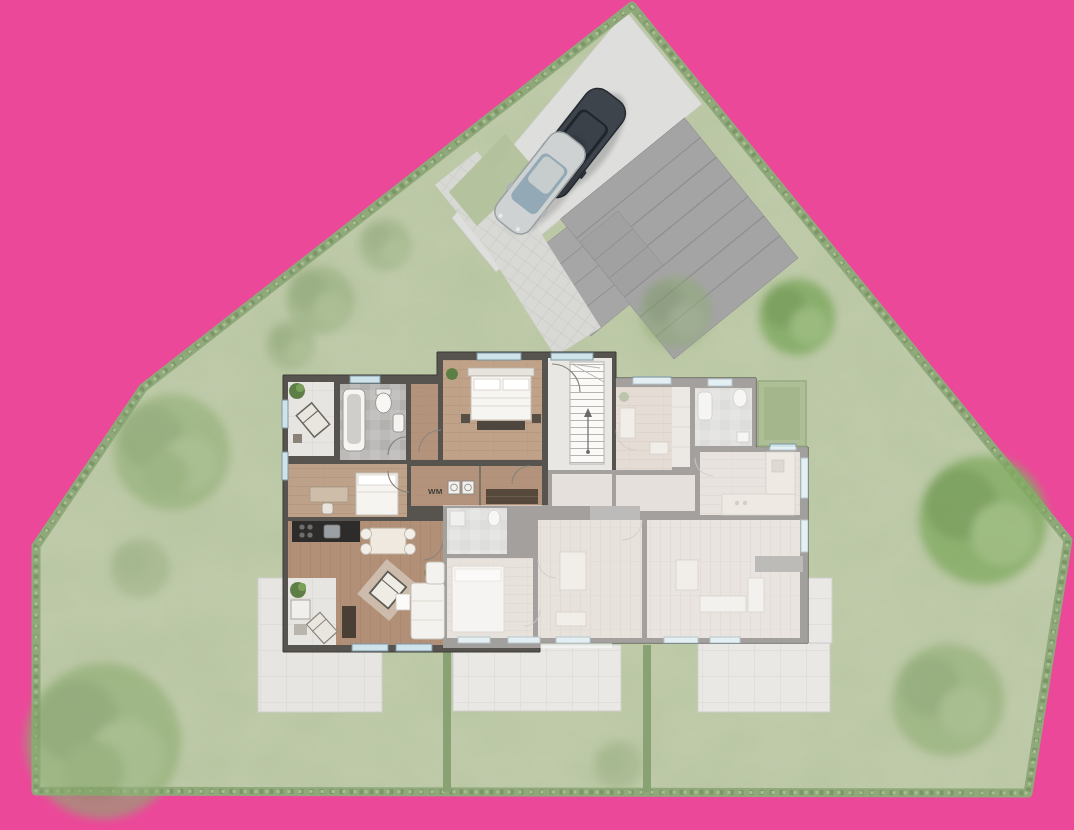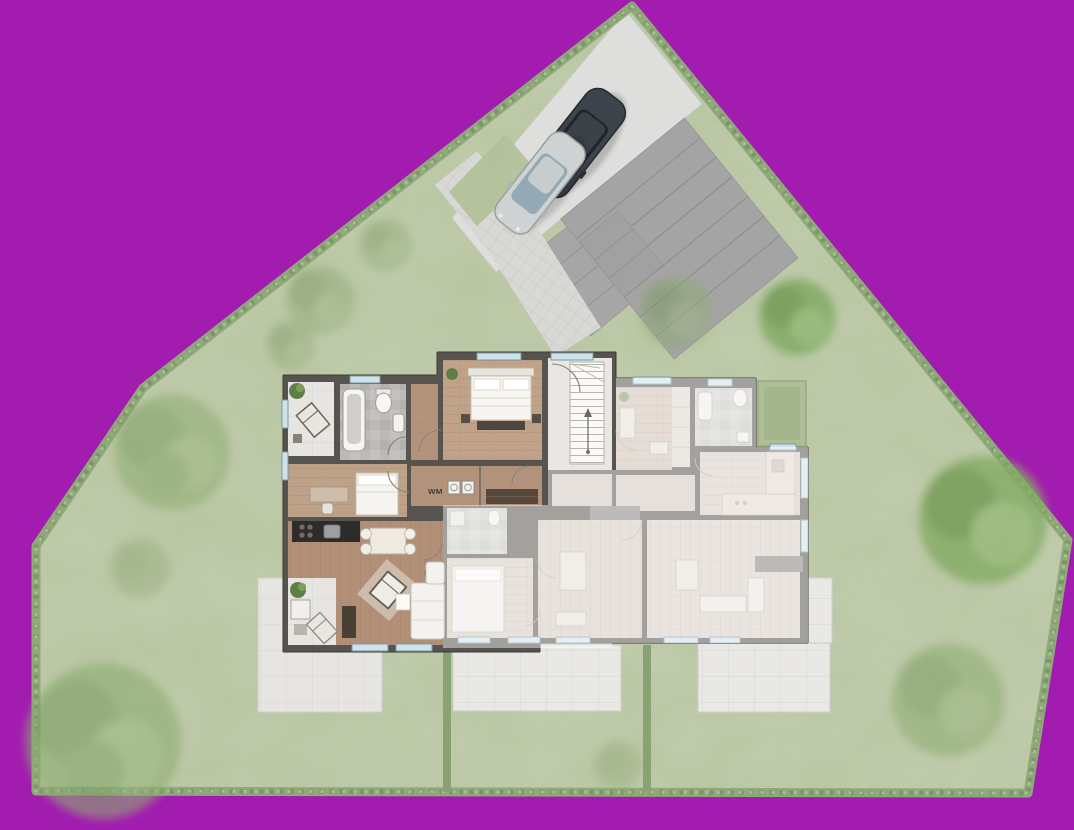--- a/index.html
+++ b/index.html
@@ -1,16 +1,16 @@
 <!DOCTYPE html>
 <html><head>
 <meta charset="utf-8">
 <style>
   html,body{margin:0;padding:0;background:#ffffff;}
-  .stage{position:relative;width:1074px;height:830px;background:#a21caf;overflow:hidden;
+  .stage{position:relative;width:1074px;height:830px;background:#ec4899;overflow:hidden;
          font-family:"Liberation Sans", sans-serif;}
   .stage svg{display:block;}
   text.wm-label{font-family:"Liberation Sans", sans-serif;font-size:8px;font-weight:bold;fill:#3f3c38;letter-spacing:.3px;}
 </style>
 </head>
 <body>
 
 <div class="stage">
 <svg width="1074" height="830" viewBox="0 0 1074 830">
   <defs>

